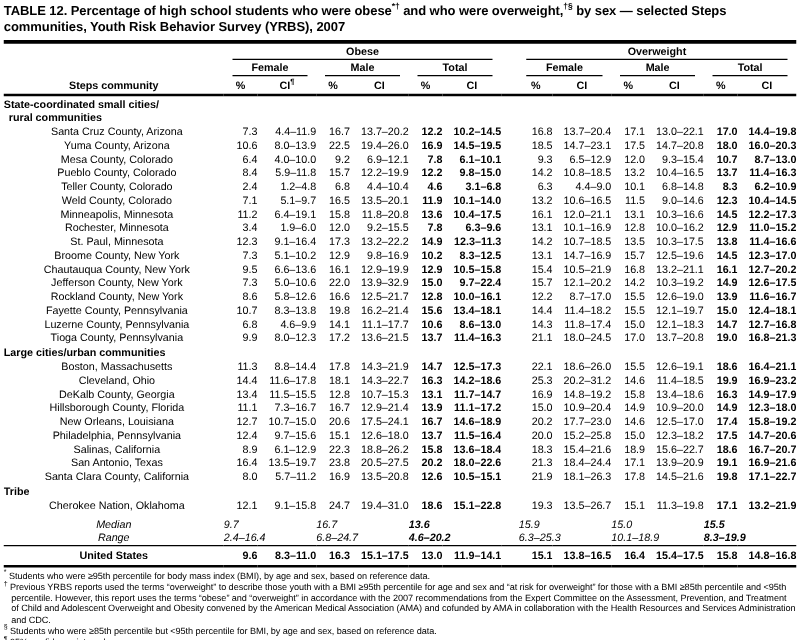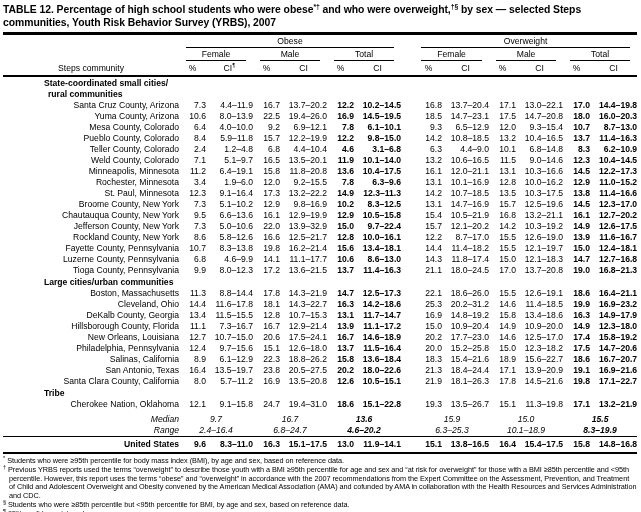--- a/index.html
+++ b/index.html
@@ -13,38 +13,38 @@
   .title { font-size:10.4px; font-weight:bold; line-height:1.25; letter-spacing:-0.05px; }
   .title sup { font-size:6.8px; line-height:0; }
   .top-rule { border:0; border-top:3px solid #000; margin:3px 0 0 0; }
 
   table { width:634px; border-collapse:collapse; table-layout:fixed; font-size:8.6px; }
   col.c-stub { width:176px; }
   col.c-pct { width:27px; }
   col.c-ci  { width:47px; }
   col.c-pct-gap { width:41px; }
 
-  thead th { font-weight:normal; padding:0; vertical-align:bottom; font-size:8.6px; }
+  thead th { font-weight:bold; padding:0; vertical-align:bottom; font-size:8.6px; }
   th.stub-head { text-align:center; border-bottom:2px solid #000; padding:0 0 2px 0; }
   .group-span { display:block; text-align:center; border-bottom:1px solid #000; padding:1px 0; margin:0 7px; }
   th.gap-head .group-span { margin-left:20px; }
   tr.pct-row th { text-align:center; border-bottom:2px solid #000; padding:2px 0 2px 0; }
   tr.pct-row th.gap { padding-left:14px; }
   tr.pct-row sup { font-size:6px; line-height:0; }
 
   td { padding:0; line-height:11px; white-space:nowrap; overflow:hidden; font-size:8.6px; }
-  td.stub { text-align:right; padding-left:5px; }
+  td.stub { text-align:center; padding-left:5px; }
   td.pct, td.ci { text-align:right; }
   td.gap { padding-left:14px; }
   td.bold { font-weight:bold; }
   td.section-label { font-weight:bold; padding-left:0; padding-top:1px; }
-  td.section-label div { line-height:11px;margin-left:41px; }
+  td.section-label div { line-height:11px; }
   td.section-label div + div { padding-left:4px; }
   tr.median td { padding-top:4px; }
-  td.sum { text-align:center; font-style:italic; }
+  td.sum { font-style:italic; }
   td.sum-label { font-style:italic; padding-left:0; }
   tr.us td { font-weight:bold; border-top:1px solid #000; border-bottom:2.5px solid #000; padding-top:2px; padding-bottom:2px;margin-top:16px; }
   tr.us td.stub { padding-left:0; }
 
   .footnotes { margin-top:3px; font-size:7.3px; line-height:1.2; letter-spacing:-0.05px; }
   .fn { padding-left:6px; text-indent:-6px; }
   .fn sup { font-size:5.6px; line-height:0; }
 </style>
 </head>
 <body>

